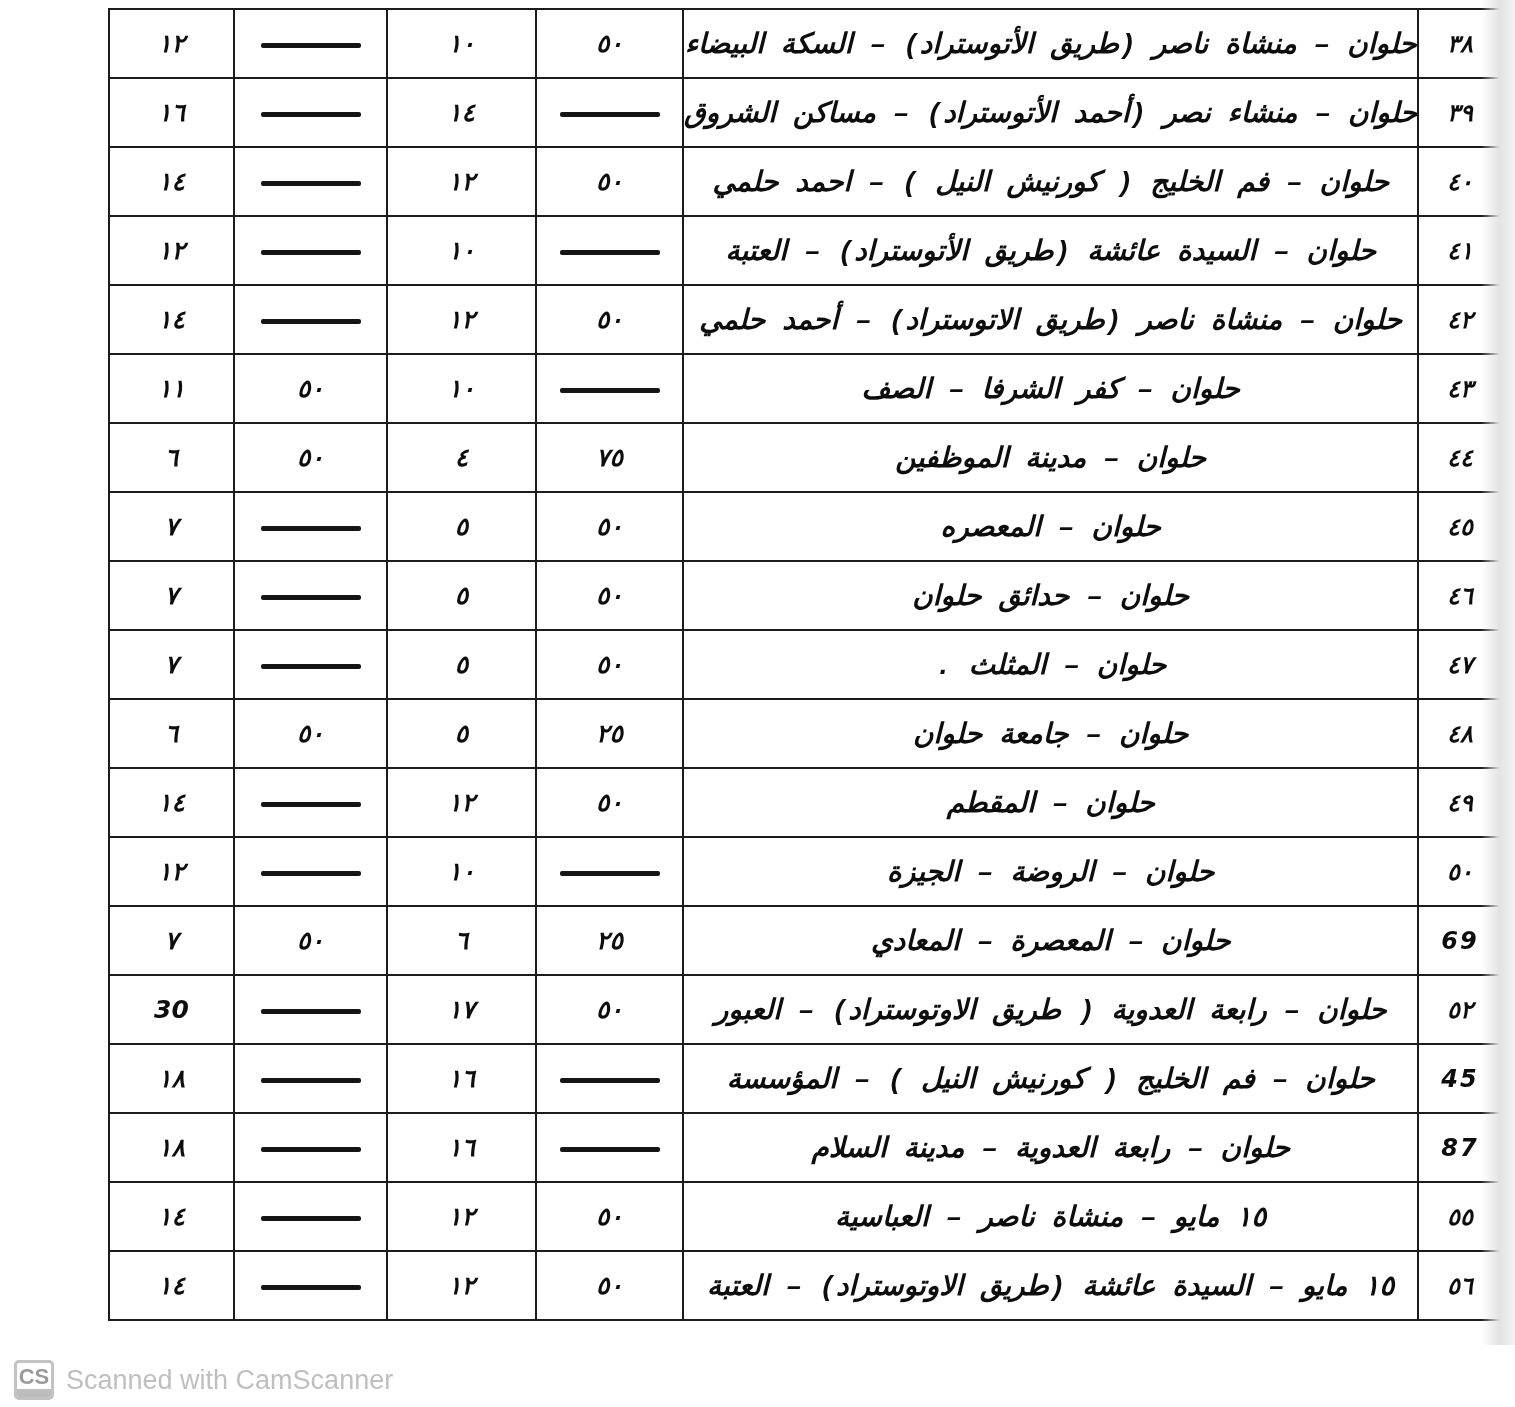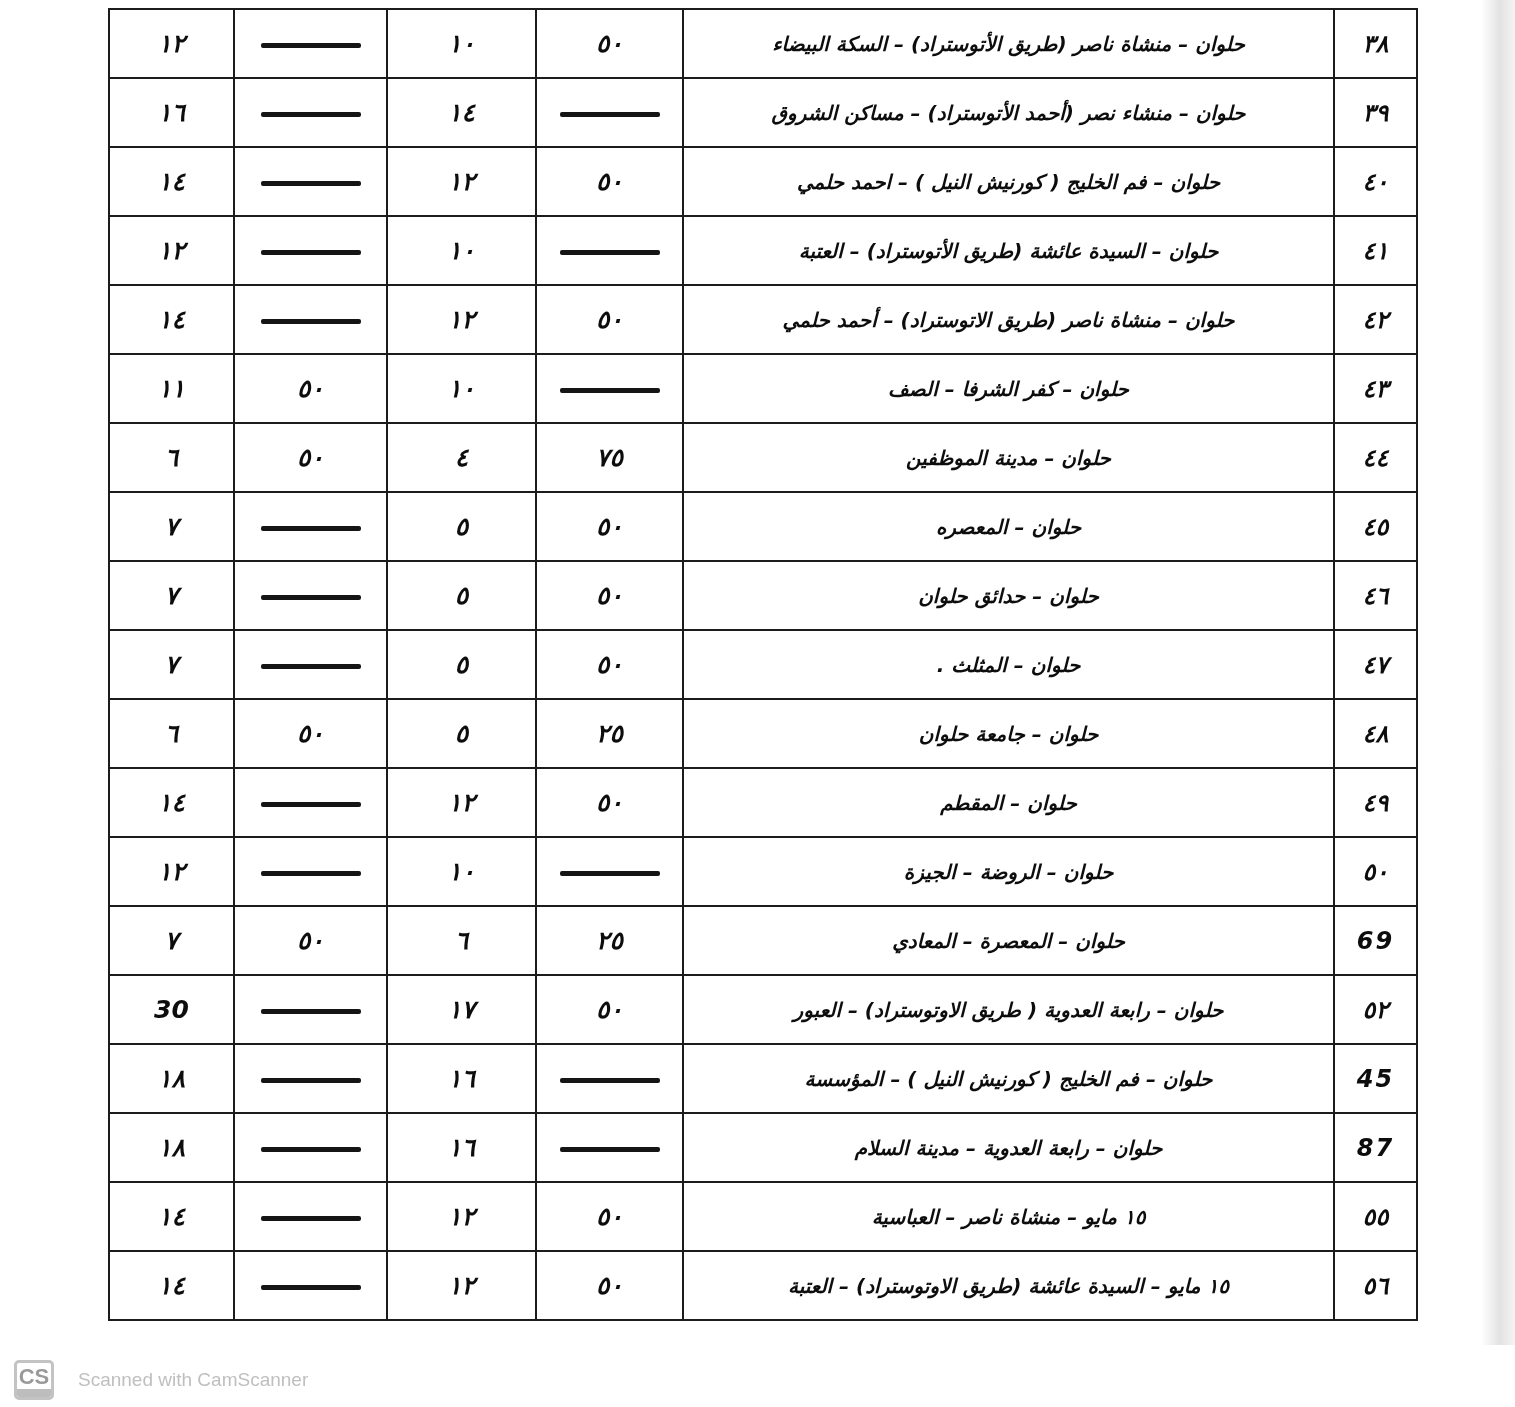--- a/index.html
+++ b/index.html
@@ -52,41 +52,42 @@
   col.c-v3    { width: 153px; }
   col.c-v4    { width: 125px; }
   td.no-cell {
     font-size: 24px;
     letter-spacing: 2px;
     border-radius: 6px;
   }
   td.route-cell {
     text-align: right;
     padding: 0 14px 0 6px;
-    font-size: 20px;
+    font-size: 28px;
     white-space: nowrap;
     overflow: hidden;
+    font-family: Liberation Mono, monospace;
   }
   td.val-cell { font-size: 25px; }
   .dash {
     display: inline-block;
     width: 100px;
     height: 5px;
     background: #151515;
     border-radius: 2px;
     vertical-align: middle;
   }
   
   .watermark {
     position: absolute;
     left: 14px;
     top: 1360px;
     display: flex;
     align-items: center;
-    gap: 24px;
+    gap: 12px;
   }
   .cs-badge {
     width: 40px;
     height: 40px;
     box-sizing: border-box;
     border: 3px solid #c3c3c3;
     border-radius: 5px;
     background: #ffffff;
     position: relative;
     display: flex;
@@ -105,21 +106,21 @@
     position: absolute;
     bottom: 0;
     left: 0;
     width: 100%;
     height: 8px;
     background: #bdbdbd;
     border-radius: 0 0 2px 2px;
   }
   .wm-text {
     font-family: "Liberation Sans", sans-serif;
-    font-size: 19px;
+    font-size: 27px;
     color: #bfbfbf;
     font-weight: 400;
   }
 </style>
 </head>
 <body>
 
 <div class="page">
 
   <table class="routes">

